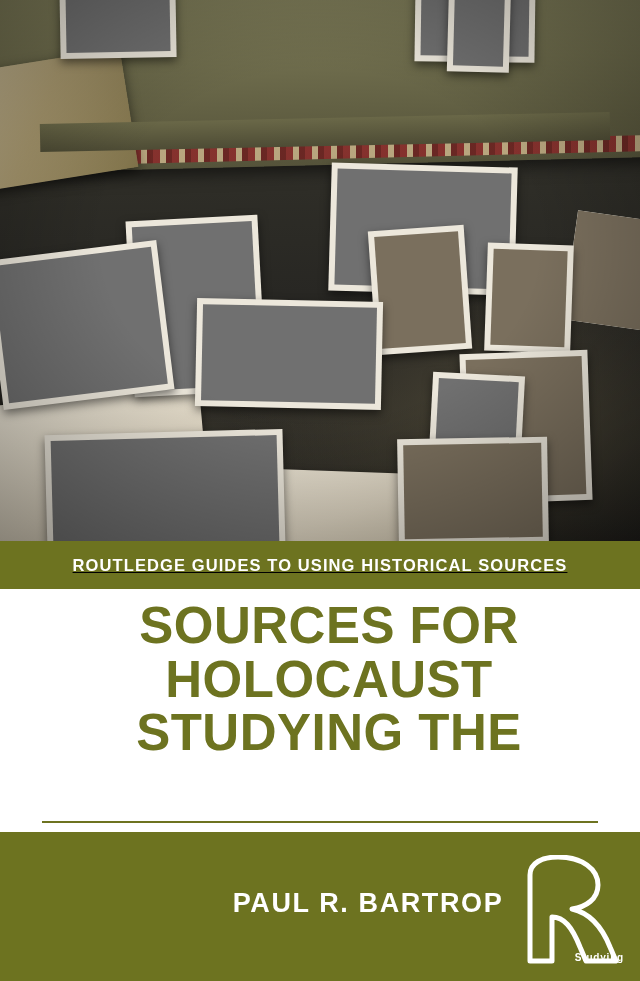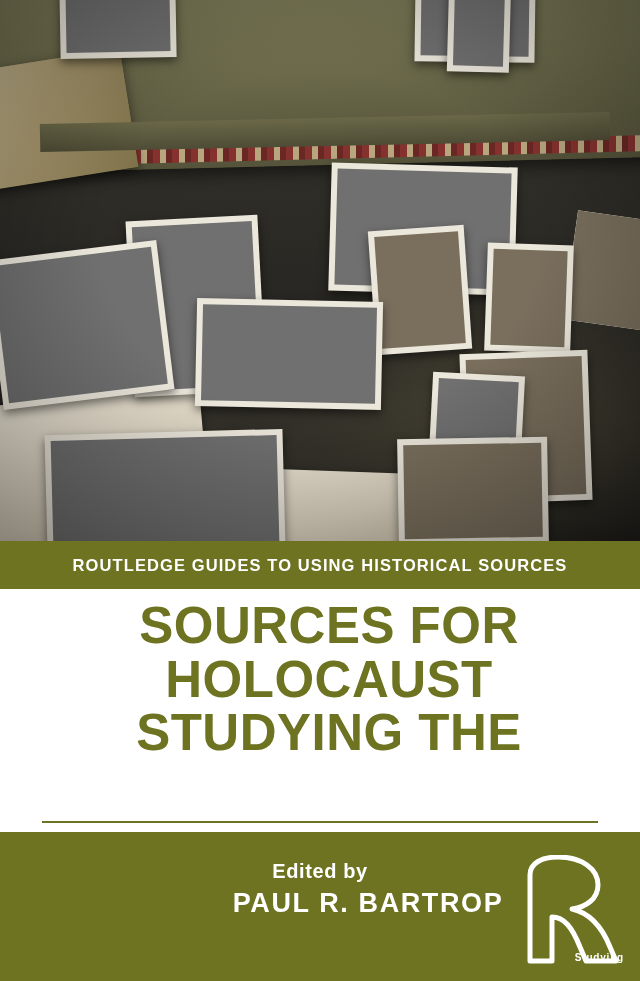--- a/index.html
+++ b/index.html
@@ -159,20 +159,21 @@
 
   
   .series-band {
     position: absolute;
     left: 0; top: 541px;
     width: 640px; height: 48px;
     background: #6d7320;
     display: flex;
     align-items: center;
     justify-content: center;
+    text-decoration: underline;
   }
   .series-band .series-text {
     color: #ffffff;
     font-size: 16.5px;
     letter-spacing: 1.1px;
     font-weight: bold;
     text-transform: uppercase;
     white-space: nowrap;
   }
 
@@ -343,21 +344,20 @@
   <div class="title-area">
     <div class="title-block">
       <div class="title-line">Sources for</div>
       <div class="title-line">Holocaust</div>
       <div class="title-line">Studying the</div>
     </div>
     <div class="rule"></div>
   </div>
 
   <div class="author-band">
-    <div class="edited-by">Edited by</div>
     <div class="author-name">Paul R. Bartrop</div>
 
     <div class="logo">
       <svg width="98" height="112" viewBox="0 0 98 112" aria-hidden="true">
         <path d="M6 106 L6 20 C6 8 18 2 34 2 C58 2 74 14 74 30 C74 44 62 52 48 54 C66 58 78 72 86 92 L92 106 L62 106 L56 92 C48 72 40 62 28 62 L28 106 Z" fill="none" stroke="#ffffff" stroke-width="5" stroke-linejoin="round"></path>
       </svg>
     </div>
     <div class="logo-text">Studying</div>
   </div>
 

